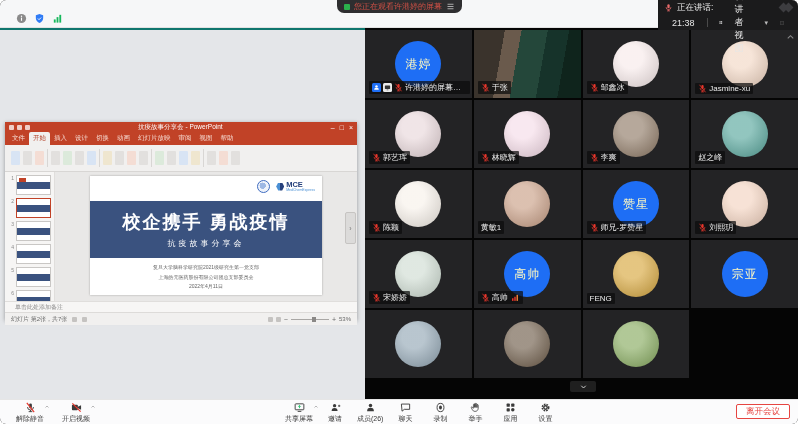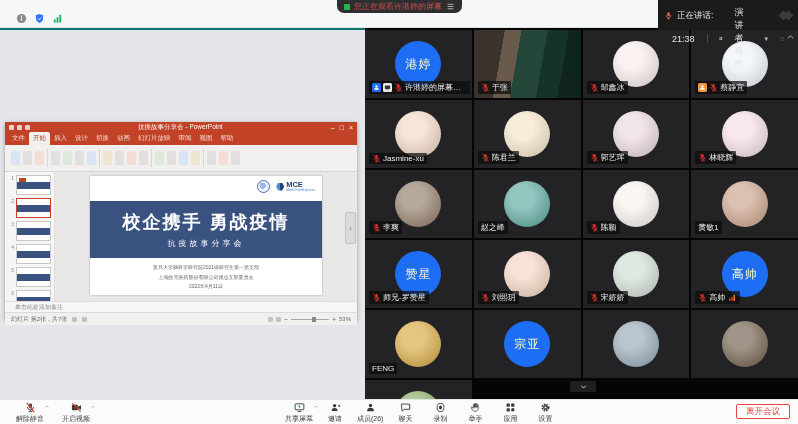--- a/index.html
+++ b/index.html
@@ -1,30 +1,30 @@
 <!DOCTYPE html>
 <html><head>
 <meta charset="utf-8">
 <style>
   html,body{margin:0;padding:0;background:#fff}
   .screen{position:relative;width:798px;height:424px;overflow:hidden;background:#000;
-          font-family:"Liberation Sans","DejaVu Sans",sans-serif;}
+          font-family:"Liberation Sans","DejaVu Sans",sans-serif;border-radius:6px;}
   svg{display:block;width:100%;height:100%}
 
   
   .topbar{position:absolute;left:0;top:0;width:100%;height:28px;background:#f6f7f8;border-bottom:1px solid #e2e2e2;box-sizing:border-box}
   .sys-icons{position:absolute;left:16px;top:13px;display:flex;gap:7px}
   .sys-icons .ic{width:11px;height:11px}
   .banner-pill{position:absolute;left:337px;top:0;height:13px;display:flex;align-items:center;gap:4px;
                background:#2e2e30;border-radius:0 0 7px 7px;padding:0 7px;z-index:5}
   .banner-dot{width:6px;height:6px;background:#2bb24c;border-radius:1px}
   .banner-text{font-size:8px;color:#d05045;white-space:nowrap}
   .banner-menu{width:9px;height:9px}
   .tr-block{position:absolute;right:0;top:0;width:140px;height:30px;background:#1b1b1c;color:#ddd;z-index:4}
-  .tr-row1{height:15px;display:flex;align-items:center;padding:8px 6px;gap:4px}
+  .tr-row1{height:15px;display:flex;align-items:center;padding:0 6px;gap:4px}
   .speak-ic{width:9px;height:9px}
   .speak-txt{font-size:8.5px;color:#e8e8e8;white-space:nowrap}
   .wm{margin-left:auto;display:flex}
   .wm i{width:7px;height:7px;background:#3d3d40;transform:rotate(45deg);display:block;margin-left:-2px}
   .tr-row2{height:15px;display:flex;align-items:center;padding:0 14px;gap:12px;font-size:9px;color:#e6e6e6}
   .divv{width:1px;height:9px;background:#4a4a4a}
   .vm-ic{width:9px;height:9px}
   .vm-caret{font-size:7px;color:#bbb}
   .fs-ic{width:10px;height:10px;margin-left:auto}
 
@@ -361,62 +361,30 @@
             <svg viewBox="0 0 24 24">
               <rect x="9" y="2.5" width="6" height="11" rx="3" fill="#e6352b"></rect>
               <path d="M5.5 10.5a6.5 6.5 0 0 0 13 0M12 17v4M8 21h8" fill="none" stroke="#e6352b" stroke-width="2"></path>
               <line x1="4" y1="2" x2="20" y2="22" stroke="#e6352b" stroke-width="2.2"></line>
             </svg>
           </span>
           <span class="pname">邹鑫冰</span>
         </div>
       </div>
       <div class="tile">
-        <div class="av" style="background: radial-gradient(circle at 40% 35%, rgba(255, 255, 255, 0.35) 0px, rgba(255, 255, 255, 0.35) 28%, rgba(0, 0, 0, 0.18) 100%), rgb(238, 242, 247);"></div>
-        <div class="chip">
-          <span class="b orange">
-            <svg viewBox="0 0 24 24">
-              <circle cx="12" cy="8" r="4" fill="#fff"></circle>
-              <path d="M4 20a8 8 0 0 1 16 0z" fill="#fff"></path>
-            </svg>
-          </span>
-          <span class="mic9">
-            <svg viewBox="0 0 24 24">
-              <rect x="9" y="2.5" width="6" height="11" rx="3" fill="#e6352b"></rect>
-              <path d="M5.5 10.5a6.5 6.5 0 0 0 13 0M12 17v4M8 21h8" fill="none" stroke="#e6352b" stroke-width="2"></path>
-              <line x1="4" y1="2" x2="20" y2="22" stroke="#e6352b" stroke-width="2.2"></line>
-            </svg>
-          </span>
-          <span class="pname">蔡静宜</span>
-        </div>
-      </div>
-      <div class="tile">
         <div class="av" style="background: radial-gradient(circle at 40% 35%, rgba(255, 255, 255, 0.35) 0px, rgba(255, 255, 255, 0.35) 28%, rgba(0, 0, 0, 0.18) 100%), rgb(242, 215, 196);"></div>
         <div class="chip">
           <span class="mic9">
             <svg viewBox="0 0 24 24">
               <rect x="9" y="2.5" width="6" height="11" rx="3" fill="#e6352b"></rect>
               <path d="M5.5 10.5a6.5 6.5 0 0 0 13 0M12 17v4M8 21h8" fill="none" stroke="#e6352b" stroke-width="2"></path>
               <line x1="4" y1="2" x2="20" y2="22" stroke="#e6352b" stroke-width="2.2"></line>
             </svg>
           </span>
           <span class="pname">Jasmine-xu</span>
-        </div>
-      </div>
-      <div class="tile">
-        <div class="av" style="background: radial-gradient(circle at 40% 35%, rgba(255, 255, 255, 0.35) 0px, rgba(255, 255, 255, 0.35) 28%, rgba(0, 0, 0, 0.18) 100%), rgb(245, 227, 200);"></div>
-        <div class="chip">
-          <span class="mic9">
-            <svg viewBox="0 0 24 24">
-              <rect x="9" y="2.5" width="6" height="11" rx="3" fill="#e6352b"></rect>
-              <path d="M5.5 10.5a6.5 6.5 0 0 0 13 0M12 17v4M8 21h8" fill="none" stroke="#e6352b" stroke-width="2"></path>
-              <line x1="4" y1="2" x2="20" y2="22" stroke="#e6352b" stroke-width="2.2"></line>
-            </svg>
-          </span>
-          <span class="pname">陈君兰</span>
         </div>
       </div>
       <div class="tile">
         <div class="av" style="background: radial-gradient(circle at 40% 35%, rgba(255, 255, 255, 0.35) 0px, rgba(255, 255, 255, 0.35) 28%, rgba(0, 0, 0, 0.18) 100%), rgb(232, 215, 218);"></div>
         <div class="chip">
           <span class="mic9">
             <svg viewBox="0 0 24 24">
               <rect x="9" y="2.5" width="6" height="11" rx="3" fill="#e6352b"></rect>
               <path d="M5.5 10.5a6.5 6.5 0 0 0 13 0M12 17v4M8 21h8" fill="none" stroke="#e6352b" stroke-width="2"></path>
               <line x1="4" y1="2" x2="20" y2="22" stroke="#e6352b" stroke-width="2.2"></line>

